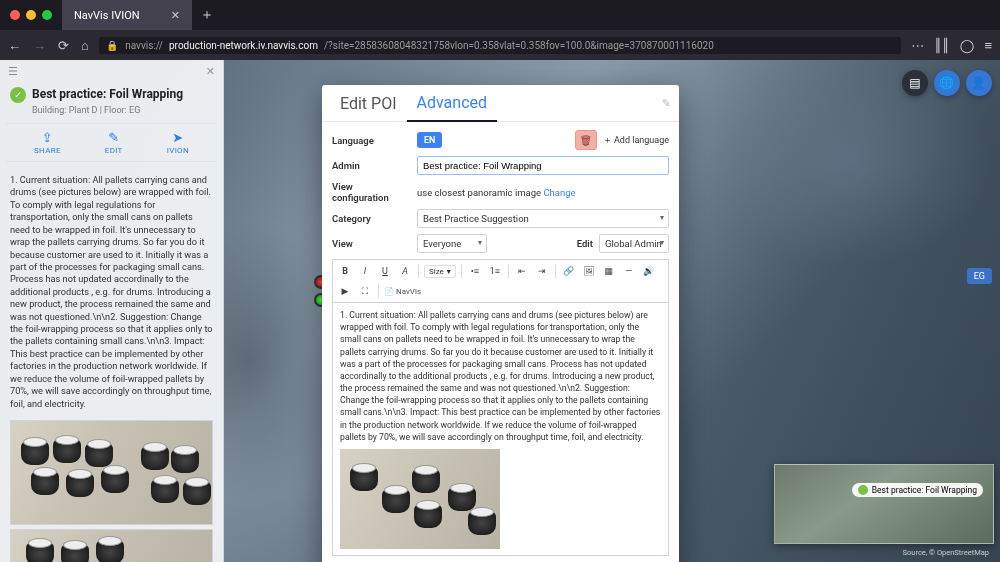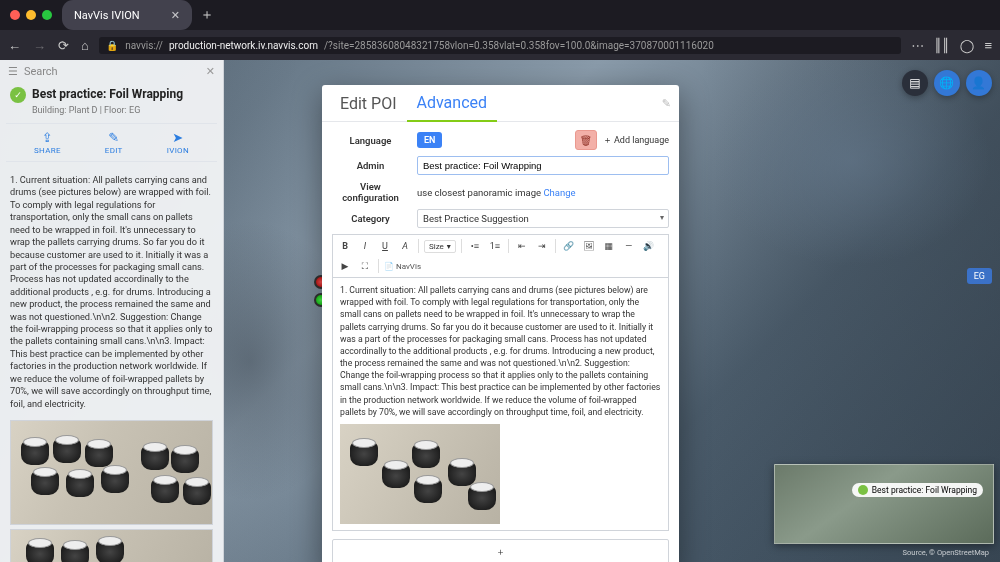--- a/index.html
+++ b/index.html
@@ -3,21 +3,21 @@
 <meta charset="utf-8">
 <style>
   * { box-sizing: border-box; margin: 0; padding: 0; }
   body { font-family: -apple-system, BlinkMacSystemFont, "Segoe UI", Roboto, Arial, sans-serif; width: 1000px; height: 562px; overflow: hidden; position: relative; background: #333; }
   
   .browser-chrome { background: #2b2a33; height: 60px; }
   .tab-bar { display: flex; align-items: center; height: 30px; background: #1c1b22; }
   .traffic-lights { display: flex; gap: 6px; padding: 0 10px; }
   .dot { width: 10px; height: 10px; border-radius: 50%; }
   .dot.r { background: #ff5f57; } .dot.y { background: #febc2e; } .dot.g { background: #28c840; }
-  .tab { background: #42414d; color: #fff; font-size: 11px; padding: 0 12px; height: 100%; display: flex; align-items: center; gap: 8px; min-width: 130px; border-radius: 11px; }
+  .tab { background: #42414d; color: #fff; font-size: 11px; padding: 0 12px; height: 100%; display: flex; align-items: center; gap: 8px; min-width: 130px; }
   .tab .close { margin-left: auto; opacity: .7; }
   .new-tab { color: #ccc; padding: 0 8px; font-size: 14px; }
   .addr-bar { display: flex; align-items: center; height: 30px; padding: 0 8px; gap: 10px; color: #ccc; font-size: 12px; }
   .addr-bar .nav-icons { display: flex; gap: 12px; font-size: 13px; }
   .url-box { flex: 1; background: #1c1b22; border-radius: 3px; padding: 3px 8px; display: flex; align-items: center; gap: 6px; font-size: 10px; color: #999; }
   .url-box .lock { color: #8f8; }
   .right-icons { display: flex; gap: 10px; font-size: 13px; }
   
   .viewport { position: relative; height: 502px; background: linear-gradient(135deg, #5a6b7a 0%, #6a7b8a 20%, #8a9baa 40%, #4a5b6a 70%, #3a4b5a 100%); overflow: hidden; }
   .viewport::before { content: ""; position: absolute; inset: 0;
@@ -45,26 +45,26 @@
   .side-images { padding: 0 10px; }
   .side-images .img-block { height: 105px; margin: 4px 0; border: 1px solid #cfd3da; background:
      linear-gradient(120deg, #d8d2c4 0%, #c8c2b4 40%, #b8b2a4 100%); position: relative; overflow:hidden;}
   .img-block::before, .img-block::after { content:""; position:absolute; border-radius:50%; }
   .bucket { position:absolute; width:28px; height:24px; background: radial-gradient(#444,#111); border-radius: 6px 6px 10px 10px; }
   .bucket::before { content:""; position:absolute; top:-4px; left:2px; right:2px; height:8px; border-radius:50%; background:#eee; border:1px solid #999;}
   
   .modal { position: absolute; left: 322px; top: 25px; width: 357px; background: #fff; border-radius: 3px; box-shadow: 0 8px 30px rgba(0,0,0,.4); font-size: 10px; color: #333; }
   .modal-tabs { display: flex; align-items: center; border-bottom: 1px solid #e5e7eb; padding: 0 8px; }
   .modal-tabs .mtab { padding: 8px 10px; font-size: 16px; color: #666; cursor: pointer; }
-  .modal-tabs .mtab.active { color: #3b82f6; border-bottom: 2px solid #84cc16; margin-bottom: -1px; }
+  .modal-tabs .mtab.active { color: #3b82f6; border-bottom: 2px solid #0f172a; margin-bottom: -1px; }
   .modal-tabs .first { color: #555; }
   .modal-tabs .pencil { margin-left: auto; color: #bbb; font-size: 11px; }
   .form { padding: 8px 10px 6px; }
   .form-row { display: flex; align-items: center; margin-bottom: 6px; }
-  .form-row .lbl { width: 85px; text-align: center; font-size: 9.5px; padding-right: 8px; font-weight: 600; color: #333; }
+  .form-row .lbl { width: 85px; text-align: left; font-size: 9.5px; padding-right: 8px; font-weight: 600; color: #333; }
   .form-row .ctrl { flex: 1; }
   .lang-select { display: inline-block; background: #3b82f6; color: #fff; padding: 3px 7px; border-radius: 3px; font-size: 9px; font-weight: 600; }
   .lang-right { margin-left: auto; display: flex; gap: 6px; align-items: center; }
   .icon-btn { width: 22px; height: 20px; border: 1px solid #ddd; border-radius: 3px; display: flex; align-items: center; justify-content: center; font-size: 10px; }
   .icon-btn.del { background: #f3b0a8; border-color: #ea998f; color: #8a2a1f; }
   .add-lang { font-size: 9px; color: #333; display: flex; align-items: center; gap: 2px; }
   .inp { width: 100%; border: 1px solid #9dbef0; border-radius: 2px; padding: 3px 5px; font-size: 9.5px; outline: none; }
   .sel { width: 100%; border: 1px solid #d0d4da; border-radius: 2px; padding: 3px 5px; font-size: 9.5px; background: #fff; position: relative; }
   .sel::after { content: "▾"; position: absolute; right: 4px; color: #666; font-size: 8px; }
   .view-config-val { font-size: 9.5px; color: #333; }
@@ -131,21 +131,20 @@
 
 <div class="viewport">
   <div class="signal">
     <div class="lamp red"></div>
       <div class="lamp grn"></div>
   </div>
 
   <div class="side-panel">
     <div class="search-row">
       <span class="mag">☰</span>
-      <span style="flex:1">Search</span>
       <span class="x">✕</span>
     </div>
     <div class="title-row">
       <span class="badge">✓</span>
       <h2>Best practice: Foil Wrapping</h2>
     </div>
     <div class="sub">Building: Plant D | Floor: EG</div>
     <div class="actions">
       <div class="act"><span class="ic">⇪</span><span>SHARE</span></div>
       <div class="act"><span class="ic">✎</span><span>EDIT</span></div>
@@ -197,20 +196,26 @@
         <div class="ctrl view-config-val">
           <span>use closest panoramic image </span><a href="#">Change</a>
         </div>
       </div>
       <div class="form-row">
         <span class="lbl">Category</span>
         <div class="ctrl">
             <div class="sel">Best Practice Suggestion</div>
           </div>
       </div>
+      <div class="form-row view-row">
+        <span class="lbl">View</span>
+        <div class="sel">Everyone</div>
+        <span class="edit-lbl">Edit</span>
+        <div class="sel edit-sel">Global Admin</div>
+      </div>
 
       <div class="rte-toolbar">
         <span class="tb">
             <b>B</b>
           </span>
         <span class="tb">
             <i>I</i>
           </span>
         <span class="tb">
             <u>U</u>

